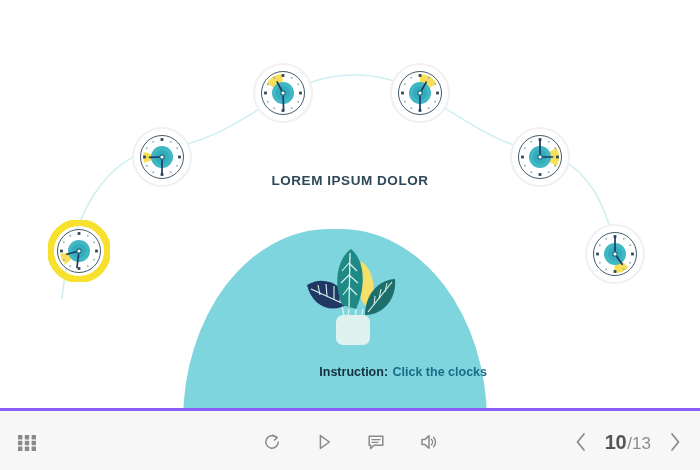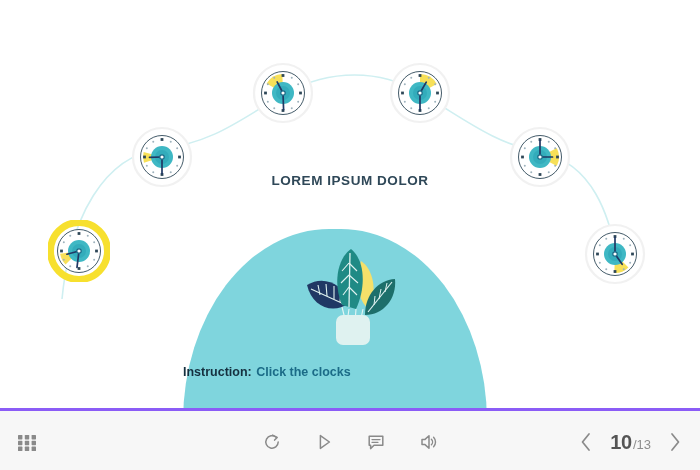--- a/index.html
+++ b/index.html
@@ -76,21 +76,21 @@
     width: 106px;
     height: 98px;
   }
 
   
   #instruction-block {
     position: absolute;
     left: 183px;
     top: 331px;
     width: 304px;
-    text-align: left;
+    text-align: right;
     line-height: 17px;
   }
   .instr-strong {
     font-size: 12.5px;
     font-weight: bold;
     color: #15303f;
   }
   .instr-rest {
     font-size: 12.5px;
     font-weight: bold;
@@ -172,21 +172,21 @@
     font-family: "Liberation Sans", sans-serif;
     cursor: default;
   }
   #page-current {
     font-size: 20px;
     font-weight: bold;
     color: #555555;
     letter-spacing: -0.3px;
   }
   #page-total {
-    font-size: 13px;
+    font-size: 17px;
     font-weight: normal;
     color: #8d8d8d;
     margin-left: 1px;
   }
 </style>
 </head>
 <body>
 
 <div id="slide">
 

